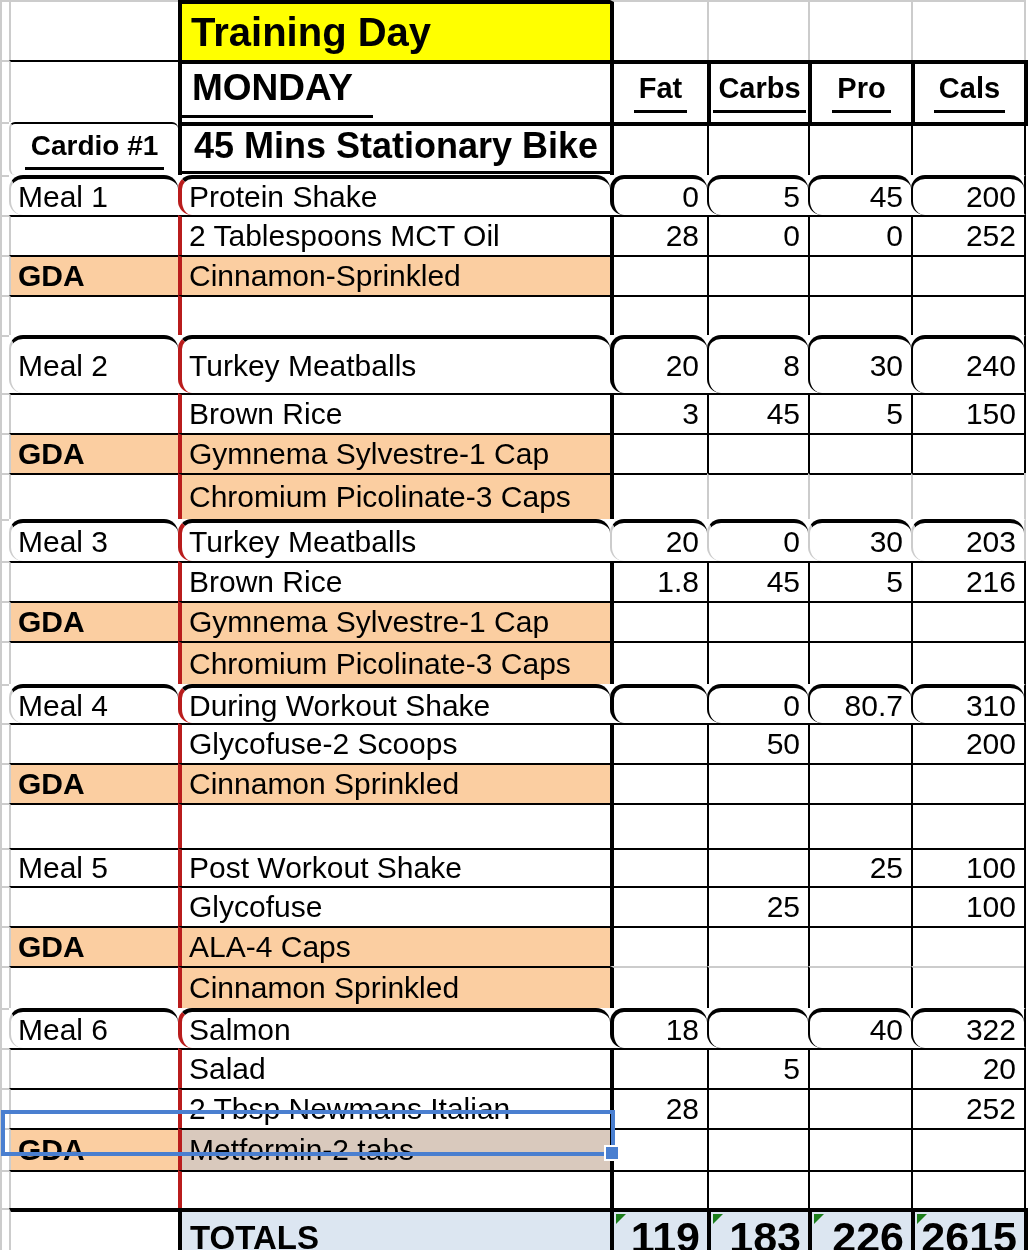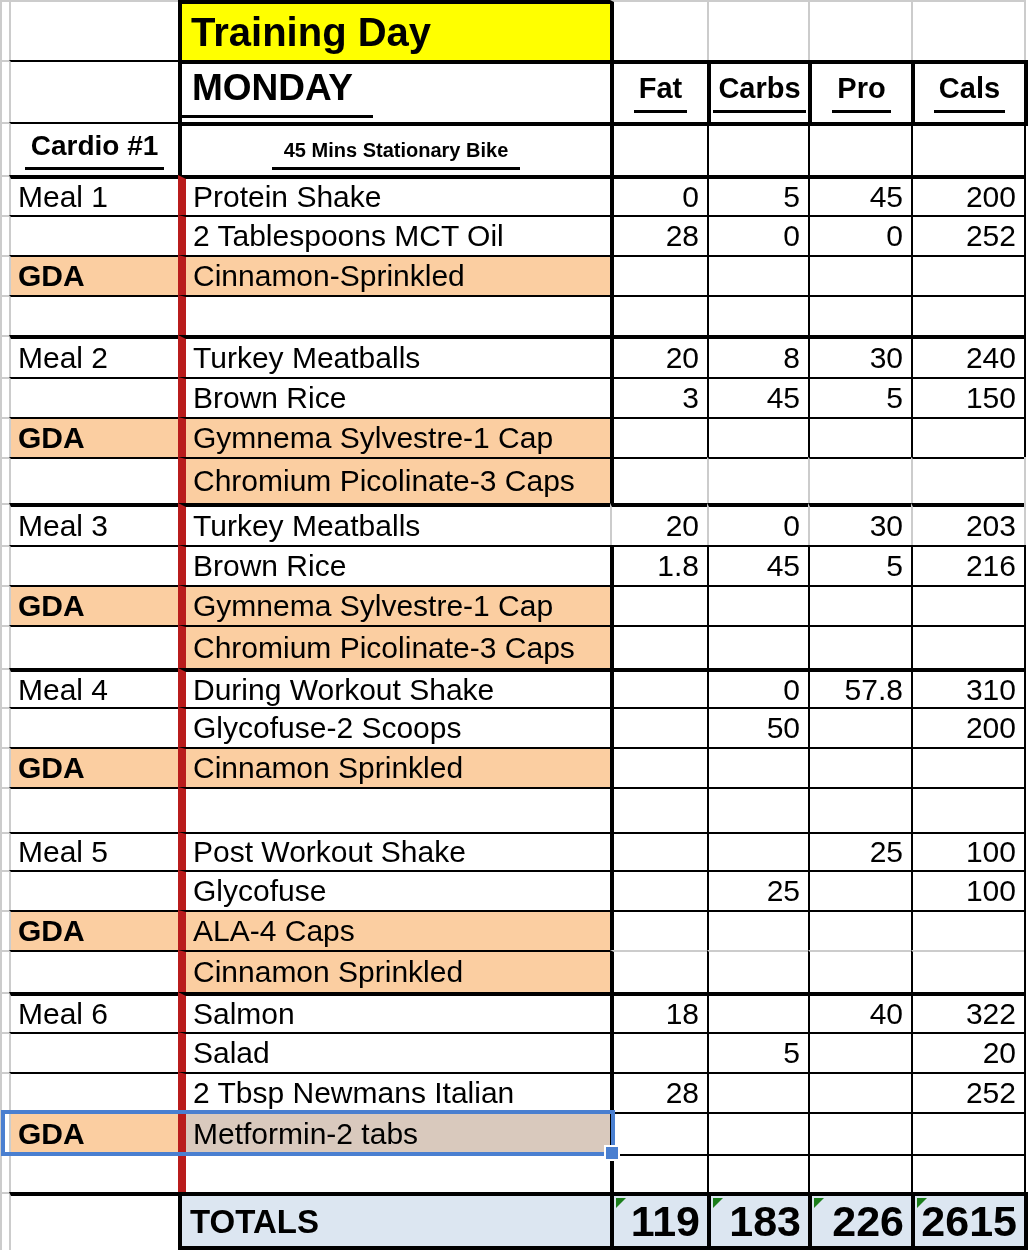--- a/index.html
+++ b/index.html
@@ -16,42 +16,42 @@
   .gl{border-left:2px solid var(--gray);}
   .gt{border-top:2px solid var(--gray);}
   .kl2{border-left:2px solid #000;}
   .kl4{border-left:4px solid #000;}
   .kt2{border-top:2px solid #000;}
   .kt4{border-top:4px solid #000;}
   .kb4{border-bottom:4px solid #000;}
   
   .a{border-left:2px solid var(--gray);border-top:2px solid var(--gray);}
   .lbl{border-left:2px solid var(--gray);border-top:2px solid #000;padding-left:7px;text-align:left;}
-  .desc{border-left:8px solid #b91c1c;border-top:2px solid #000;padding-left:7px;text-align:left;}
+  .desc{border-left:4px solid #b91c1c;border-top:2px solid #000;padding-left:7px;text-align:left;}
   .nm{border-left:2px solid #000;border-top:2px solid #000;text-align:right;padding-right:8px;}
   .nd{border-left:4px solid #000;}
   .h{border-left:2px solid #000;}
-  tr.block-top td:not(.a){border-top-width:4px;}
+  tr.block-top td:not(.a){border-top-width:4px;border-radius:14px;}
   tr.graynum td.nm:not(.nd),tr.graynum td.h{border-left:2px solid var(--gray);}
   tr.grayleft td.nd{border-left:2px solid var(--gray);}
   tr.graytop td.nm,tr.graytop td.h{border-top-color:var(--gray);}
   .peach{background:var(--peach);}
   .selbg{background:var(--seltint);}
   .bold{font-weight:bold;}
   
   .title-cell{background:var(--yellow);font-weight:bold;font-size:40px;padding-left:9px;text-align:left;}
   .monday{text-align:left;}
   .hdr{text-align:center;}
-  .cardio{text-align:center;}
+  .cardio{text-align:center;border-radius:6px;}
   .bike{text-align:center;}
   .u{display:inline-block;border-bottom:3px solid #000;}
   .um{padding:0 20px 9px 10px;font-size:37px;font-weight:bold;}
   .uh{padding:0 5px 7px;font-size:29px;font-weight:bold;}
   .uc{padding:0 6px 7px;font-size:28px;font-weight:bold;}
-  .ub{padding:0 12px 7px;font-size:20px;font-weight:bold;}
+  .ub{padding:0 12px 7px;font-size:36px;font-weight:bold;}
   .tot-label{background:var(--blue);font-weight:bold;font-size:33px;padding-left:8px;text-align:left;}
   .tot-num{background:var(--blue);font-weight:bold;font-size:43px;text-align:right;padding-right:7px;}
   .tri{position:absolute;left:2px;top:2px;width:0;height:0;
        border-left:10px solid var(--green);border-bottom:10px solid transparent;}
   
   .selbox{position:absolute;left:1px;top:1110px;width:614px;height:46px;
           border:4px solid var(--selblue);box-sizing:border-box;pointer-events:none;}
   .handle{position:absolute;right:-9px;bottom:-9px;width:12px;height:12px;
           background:var(--selblue);border:2px solid #fff;pointer-events:auto;}
 </style>
@@ -154,21 +154,21 @@
         <tr class="" style="height: 40px;">
           <td class="a"></td>
           <td class="lbl"></td>
           <td class="desc"></td>
           <td class="nm nd"></td>
           <td class="nm"></td>
           <td class="nm"></td>
           <td class="nm"></td>
           <td class="h"></td>
         </tr>
-        <tr class="block-top" style="height: 42px;">
+        <tr class="block-top" style="height: 58px;">
           <td class="a"></td>
           <td class="lbl">Meal 2</td>
           <td class="desc">Turkey Meatballs</td>
           <td class="nm nd">20</td>
           <td class="nm">8</td>
           <td class="nm">30</td>
           <td class="nm">240</td>
           <td class="h"></td>
         </tr>
         <tr class="" style="height: 40px;">
@@ -240,21 +240,21 @@
           <td class="nm"></td>
           <td class="nm"></td>
           <td class="h"></td>
         </tr>
         <tr class="block-top" style="height: 39px;">
           <td class="a"></td>
           <td class="lbl">Meal 4</td>
           <td class="desc">During Workout Shake</td>
           <td class="nm nd"></td>
           <td class="nm">0</td>
-          <td class="nm">57.8</td>
+          <td class="nm">80.7</td>
           <td class="nm">310</td>
           <td class="h"></td>
         </tr>
         <tr class="" style="height: 40px;">
           <td class="a"></td>
           <td class="lbl"></td>
           <td class="desc">Glycofuse-2 Scoops</td>
           <td class="nm nd"></td>
           <td class="nm">50</td>
           <td class="nm"></td>

